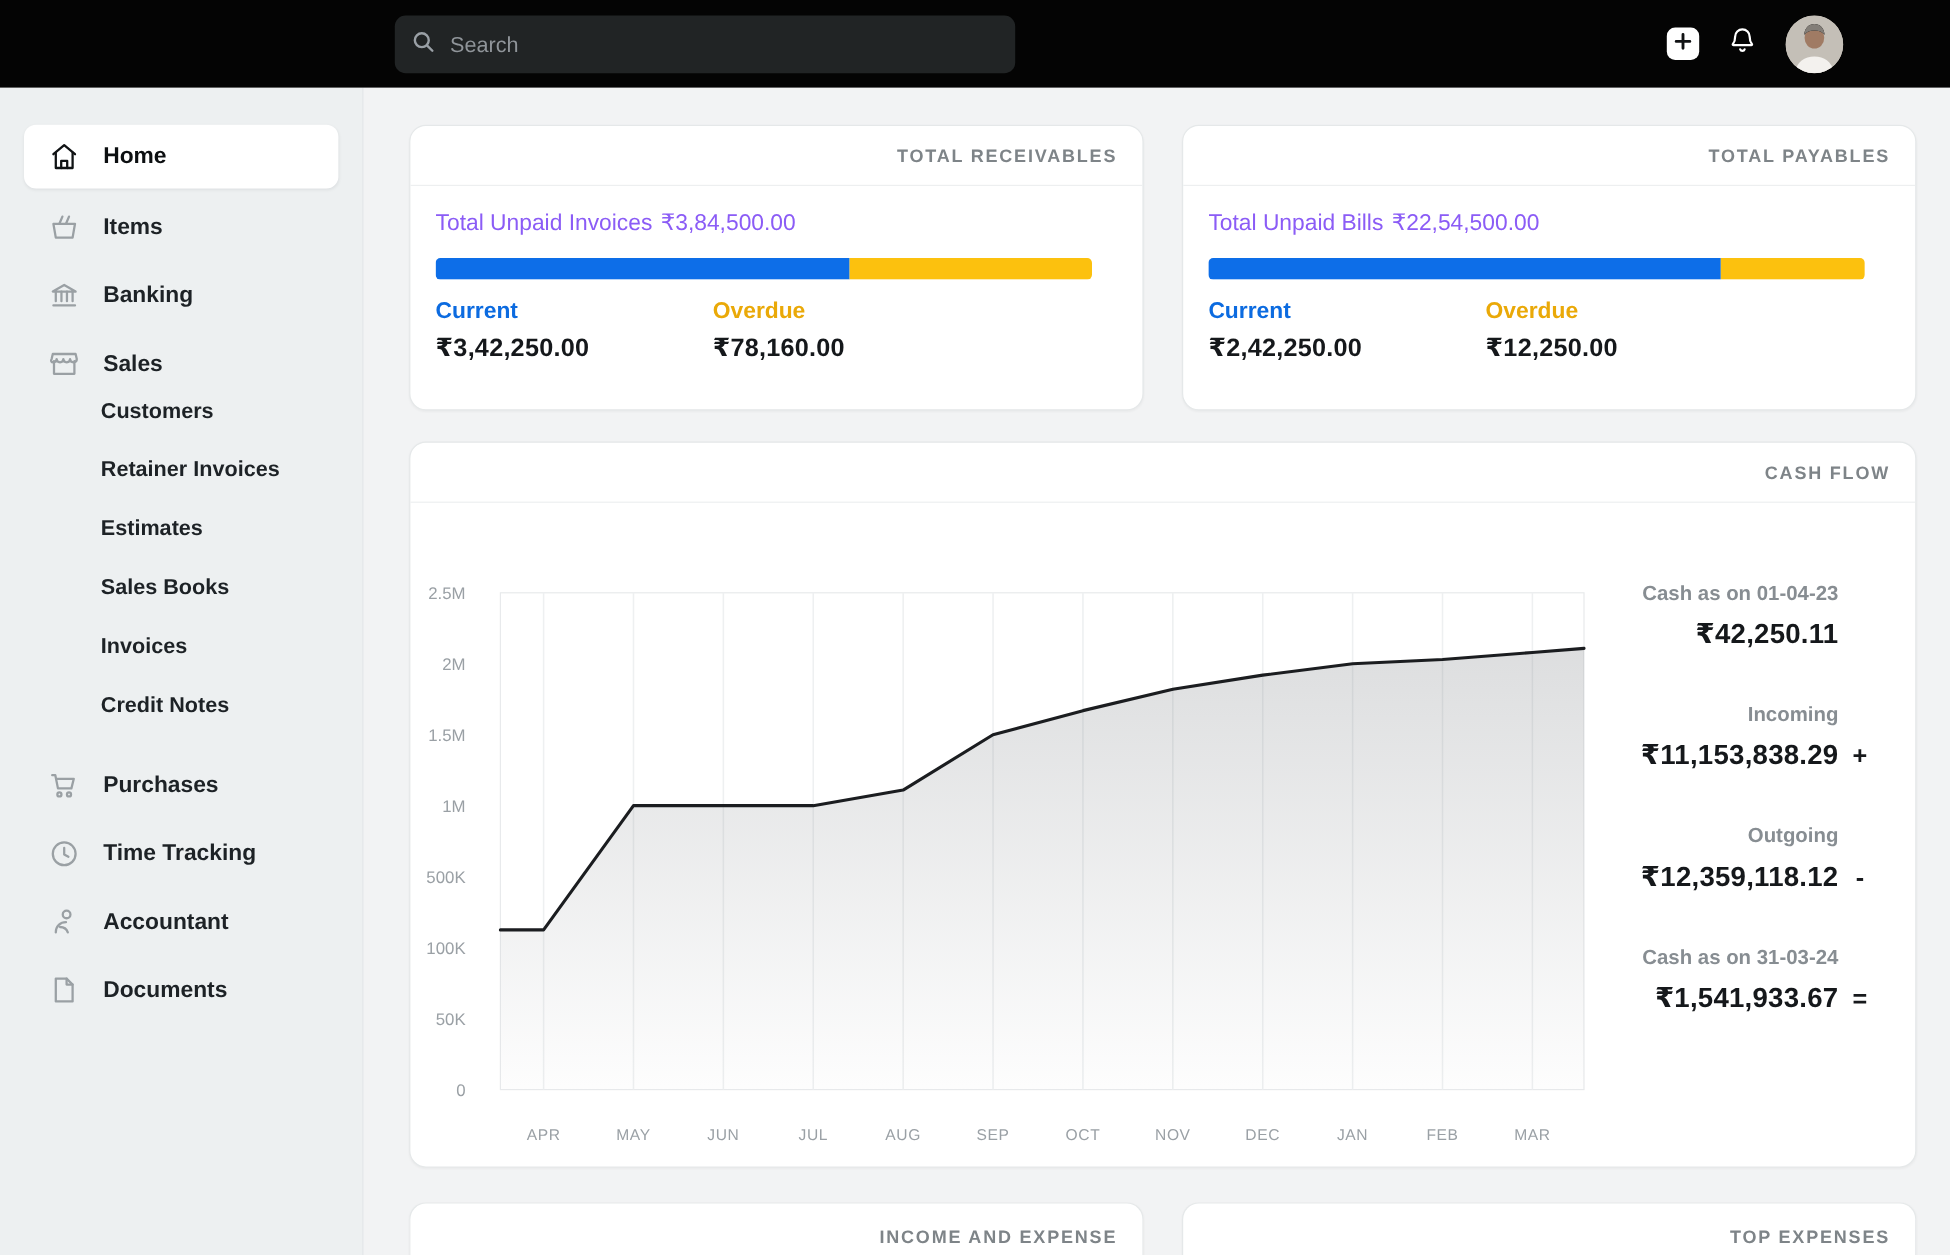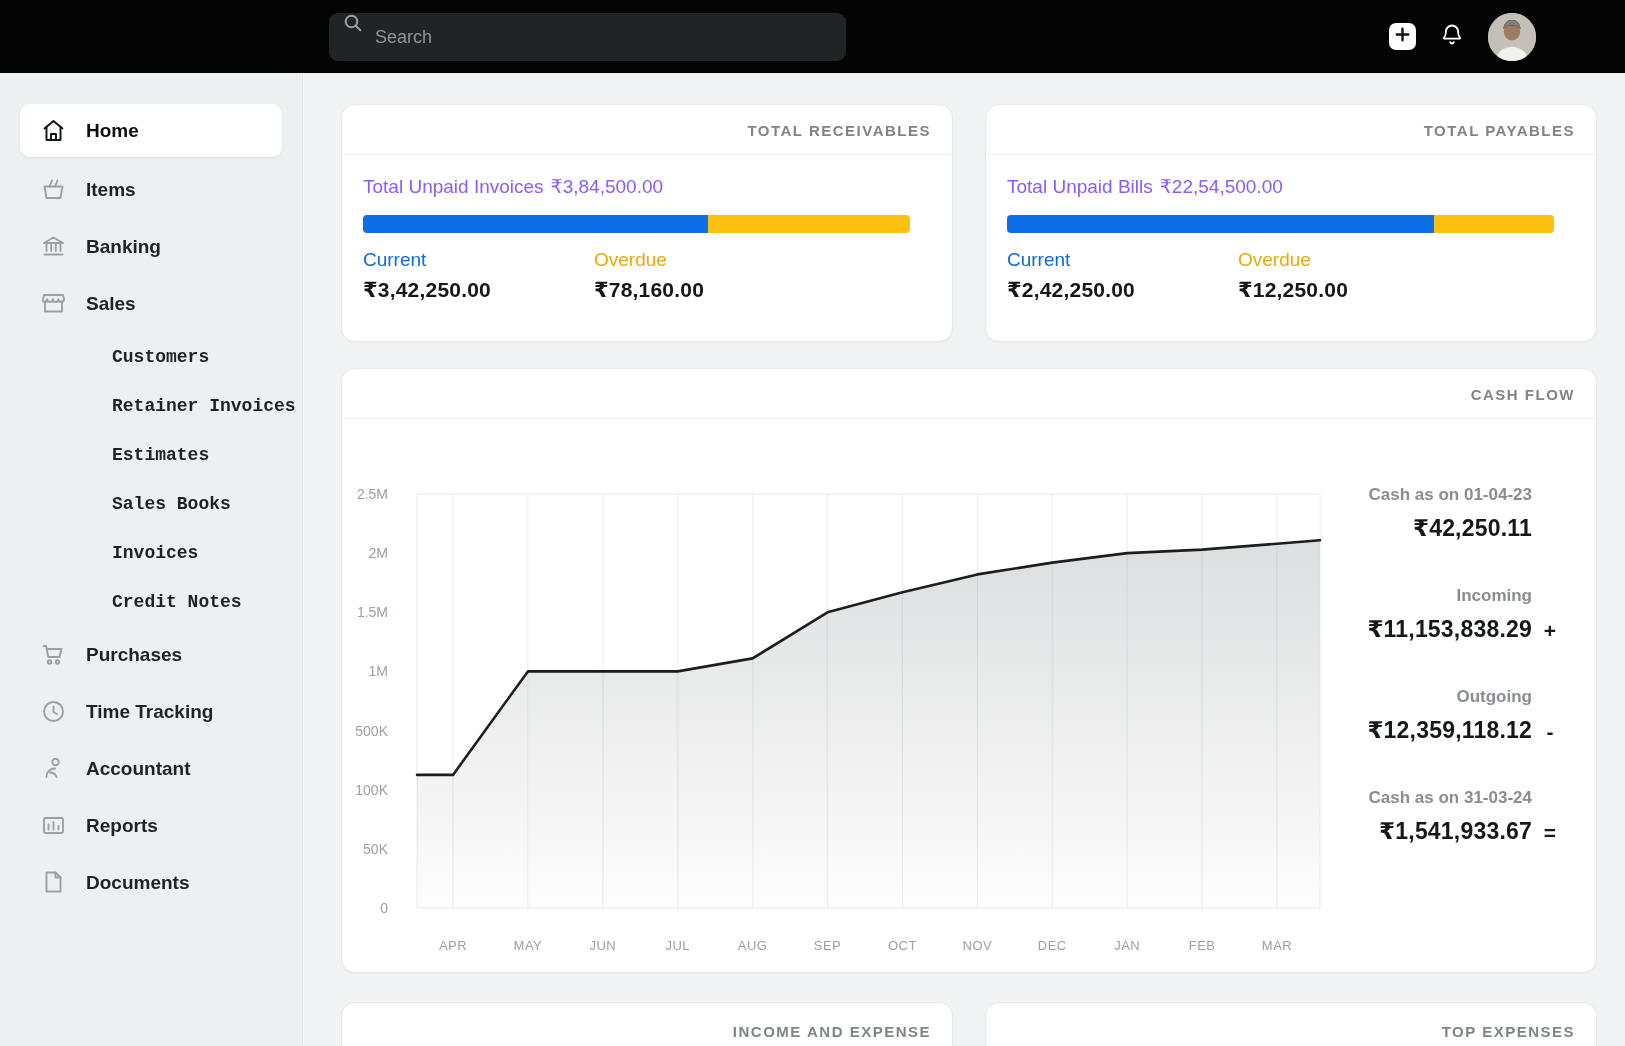--- a/index.html
+++ b/index.html
@@ -8,59 +8,59 @@
     font-family:"Liberation Sans","DejaVu Sans",sans-serif;
     background:#f2f3f4;color:#17191c;
   }
   *{box-sizing:border-box;}
 
   
   .app-header{height:73px;background:#040404;position:relative;display:flex;align-items:center;}
   .logo-wrap{display:flex;align-items:center;gap:17px;margin-left:27px;color:#fff;}
   .app-title{font-size:29px;font-weight:600;letter-spacing:.3px;}
   .searchbox{position:absolute;left:329px;top:13px;width:517px;height:48px;background:#212425;
-    border-radius:9px;display:flex;padding:0 14px;gap:10px;}
+    border-radius:9px;display:flex;align-items:center;padding:0 14px;gap:10px;}
   .searchbox input{flex:1;background:transparent;border:none;outline:none;color:#e8e9ea;font-size:18px;
     font-family:inherit;}
   .searchbox input::placeholder{color:#8f9499;}
   .hdr-right{position:absolute;right:89px;display:flex;align-items:center;gap:23px;}
   .plus-btn{width:27px;height:27px;background:#fff;border-radius:7px;display:grid;place-items:center;cursor:pointer;}
   .bell-btn{display:grid;place-items:center;cursor:pointer;}
   .avatar{width:48px;height:48px;border-radius:50%;overflow:hidden;background:#c9c3ba;cursor:pointer;}
 
   
   .shell{display:flex;height:973px;}
   .sidebar{width:303px;flex:0 0 303px;background:#edf0f1;border-right:1px solid #e2e5e7;padding-top:31px;}
   .nav-item{height:57px;margin:0 20px;border-radius:10px;display:flex;align-items:center;
     padding-left:20px;gap:19px;cursor:pointer;}
   .nav-item.active{background:#ffffff;box-shadow:0 1px 3px rgba(15,20,25,.07);height:53px;margin-bottom:4px;text-align:right;}
   .nav-icon{width:27px;height:27px;color:#9aa0a4;display:grid;place-items:center;flex:0 0 27px;}
   .nav-item.active .nav-icon{color:#101315;}
   .nav-label{font-size:19px;font-weight:600;color:#1d2226;}
   .nav-item.active .nav-label{font-weight:700;color:#0c0f11;}
-  .nav-sub{height:49px;display:flex;align-items:center;padding-left:112px;cursor:pointer;font-family:Liberation Mono, monospace;}
+  .nav-sub{height:49px;display:flex;align-items:flex-start;padding-left:84px;cursor:pointer;}
   .nav-sub .nav-label{font-size:18px;}
 
   .main{flex:1;padding:31px 28px 0 38px;background:#f2f3f4;overflow:hidden;}
   .grid2{display:grid;grid-template-columns:1fr 1fr;gap:32px;}
 
   .card{background:#fff;border:1px solid #e5e8e9;border-radius:14px;box-shadow:0 1px 2px rgba(20,25,30,.04);}
   .card-h{padding:17px 21px 14px 21px;border-bottom:1px solid #edeff0;text-align:right;}
   .card-title{font-size:15px;font-weight:700;color:#7e8488;letter-spacing:1.5px;}
 
   
   .top-row .card{height:238px;}
   .rp-body{padding:21px 21px 0 21px;}
   .sumline{font-size:19px;color:#8b5cf6;display:flex;gap:7px;line-height:22px;}
   .bar{margin-top:17px;height:18px;border-radius:4px;overflow:hidden;display:flex;width:calc(100% - 21px);}
   .bar-cur{height:100%;}
   .bar-over{height:100%;flex:1;}
   .cols{display:flex;margin-top:16px;}
   .col{width:231px;}
-  .col-label{font-size:19px;font-weight:400;line-height:22px;}
+  .col-label{font-size:19px;font-weight:700;line-height:22px;}
   .col-value{font-size:21px;font-weight:700;color:#15181b;margin-top:7px;letter-spacing:.2px;}
 
   
   .cashflow{margin-top:26px;height:605px;}
   .cf-body{display:flex;}
   .cf-chart{display:block;}
   .cf-sum{flex:1;padding:66px 64px 0 0;text-align:right;position:relative;}
   .sumgroup{margin-bottom:44px;}
   .sumgroup .slabel{font-size:17px;font-weight:700;color:#878d92;line-height:20px;}
   .sumgroup .sval{font-size:23px;font-weight:600;color:#15181b;line-height:27px;margin-top:10px;position:relative;letter-spacing:.2px;}
@@ -191,29 +191,20 @@
       </div>
       <div class="nav-item">
         <span class="nav-icon">
           <svg width="27" height="27" viewBox="0 0 27 27" fill="none" stroke="currentColor" stroke-width="1.9" stroke-linecap="round" stroke-linejoin="round">
             <circle cx="15.5" cy="7" r="3.2"></circle>
             <path d="M6.5 22c0-5.5 3.8-8.5 8.5-8.5"></path>
             <path d="M10 17.5c2.5 0 5.5 1.5 6.5 4.5"></path>
           </svg>
         </span>
         <span class="nav-label">Accountant</span>
-      </div>
-      <div class="nav-item">
-        <span class="nav-icon">
-          <svg width="27" height="27" viewBox="0 0 27 27" fill="none" stroke="currentColor" stroke-width="1.9" stroke-linecap="round" stroke-linejoin="round">
-            <rect x="4" y="6" width="19" height="15" rx="1.5"></rect>
-            <path d="M8.5 17.5v-5m5 5v-7.5m5 7.5v-3.5"></path>
-          </svg>
-        </span>
-        <span class="nav-label">Reports</span>
       </div>
       <div class="nav-item">
         <span class="nav-icon">
           <svg width="27" height="27" viewBox="0 0 27 27" fill="none" stroke="currentColor" stroke-width="1.9" stroke-linecap="round" stroke-linejoin="round">
             <path d="M6.5 3.5h9l5 5v14h-14z"></path>
             <path d="M15.5 3.5v5h5"></path>
           </svg>
         </span>
         <span class="nav-label">Documents</span>
       </div>

